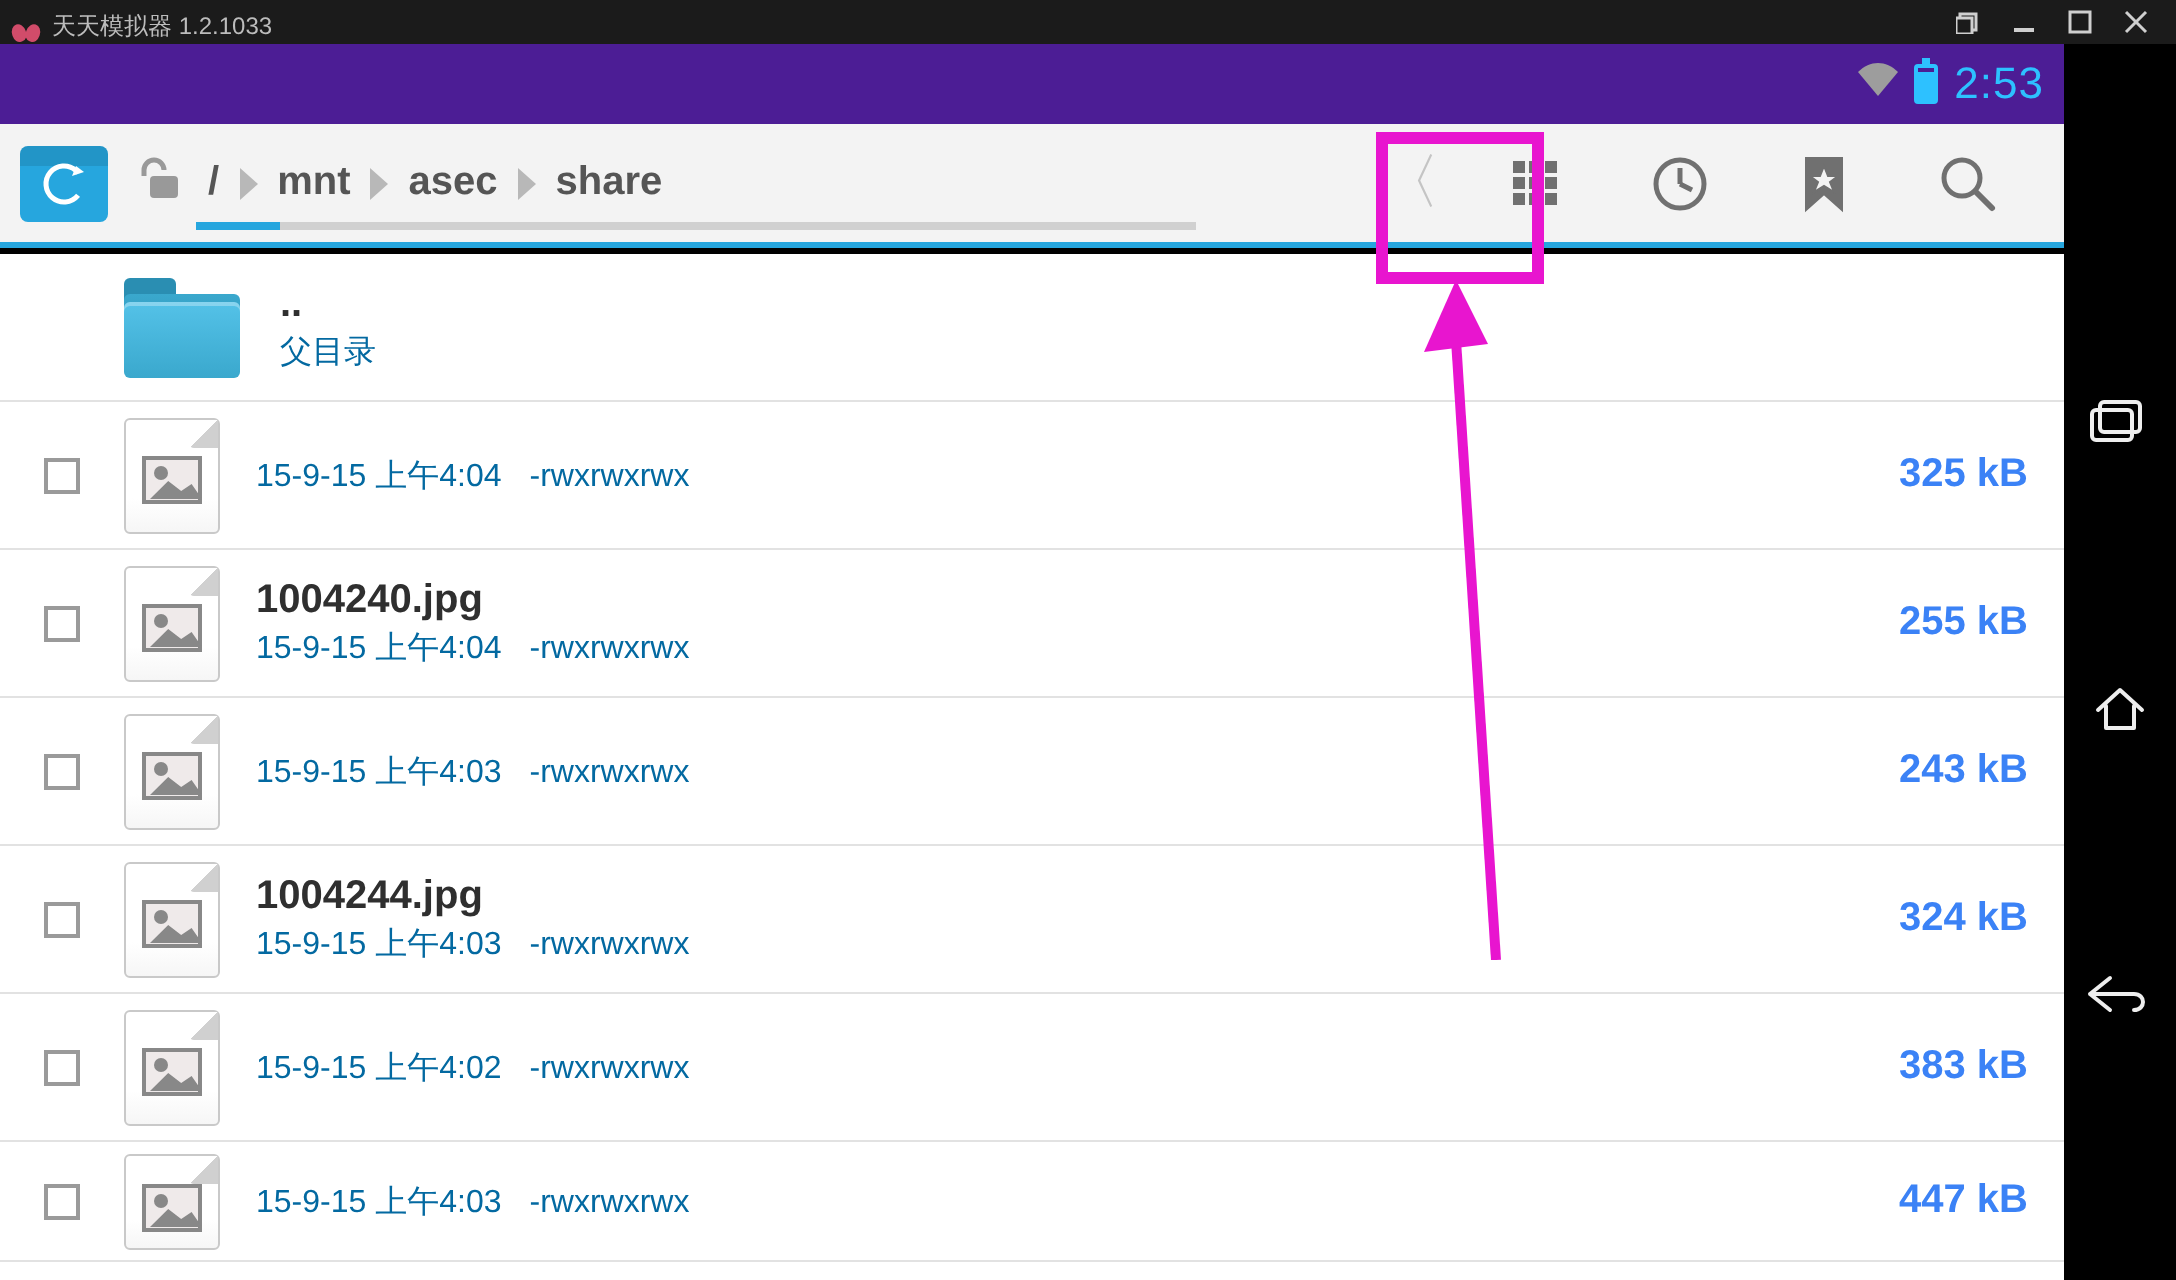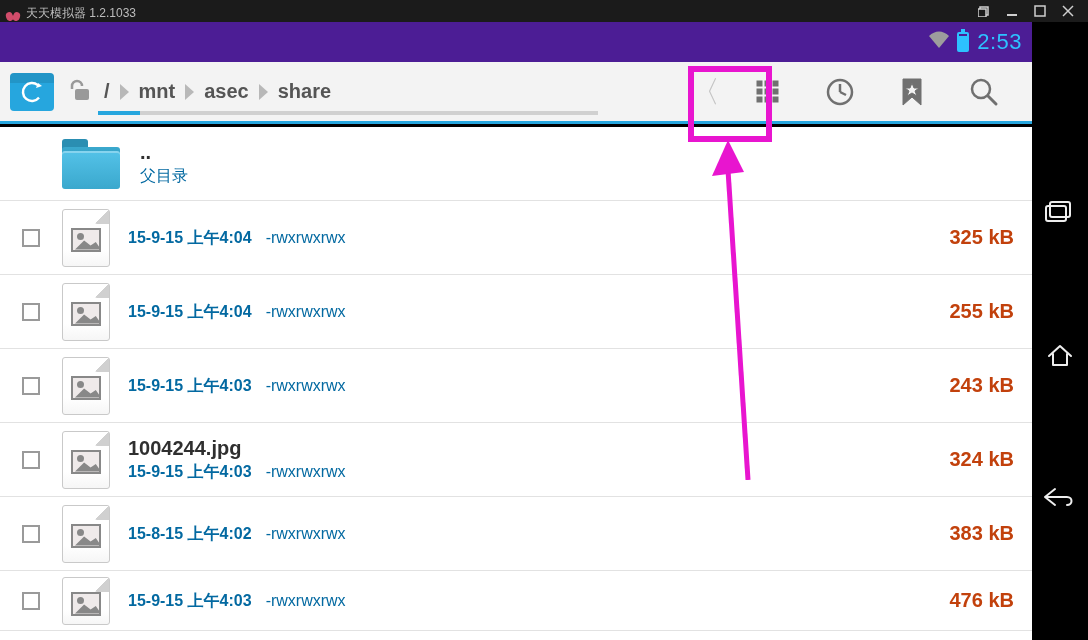--- a/index.html
+++ b/index.html
@@ -296,25 +296,25 @@
   .fname {
     font-size: 20px;
     font-weight: 700;
     color: #2f2f2f;
   }
   .finfo {
     font-size: 16px;
     color: #0369a1;
     margin-top: 2px;
   }
-  .finfo .date { margin-right: 14px; font-weight: bold; }
+  .finfo .date { margin-right: 14px; }
   .fsize {
     font-size: 20px;
     font-weight: 700;
-    color: #c2410c;
+    color: #3b82f6;
   }
 
   
   .highlight-box {
     position: absolute;
     border: 6px solid #e815cf;
     pointer-events: none;
   }
   .arrow {
     position: absolute;
@@ -471,20 +471,21 @@
         </div>
         <div class="fsize">325 kB</div>
       </div>
 
       <div class="row">
         <div class="checkbox"></div>
         <div class="thumb">
             <div class="photo-mini"></div>
           </div>
         <div class="meta">
+          <div class="fname">1004240.jpg</div>
           <div class="finfo"><span class="date">15-9-15 上午4:04</span><span>-rwxrwxrwx</span></div>
         </div>
         <div class="fsize">255 kB</div>
       </div>
 
       <div class="row">
         <div class="checkbox"></div>
         <div class="thumb stack">
             <div class="photo-mini"></div>
           </div>
@@ -505,34 +506,34 @@
         </div>
         <div class="fsize">324 kB</div>
       </div>
 
       <div class="row">
         <div class="checkbox"></div>
         <div class="thumb">
             <div class="photo-mini"></div>
           </div>
         <div class="meta">
-          <div class="finfo"><span class="date">15-8-15 上午4:02</span><span>-rwxrwxrwx</span></div>
+          <div class="finfo"><span class="date">15-9-15 上午4:02</span><span>-rwxrwxrwx</span></div>
         </div>
         <div class="fsize">383 kB</div>
       </div>
 
       <div class="row" style="height:60px">
         <div class="checkbox"></div>
         <div class="thumb" style="height:48px">
             <div class="photo-mini" style="top:14px"></div>
           </div>
         <div class="meta">
           <div class="finfo"><span class="date">15-9-15 上午4:03</span><span>-rwxrwxrwx</span></div>
         </div>
-        <div class="fsize">476 kB</div>
+        <div class="fsize">447 kB</div>
       </div>
     </div>
   </div>
 
   <div class="highlight-box" style="left:688px; top:44px; width:84px; height:76px;"></div>
 
   <svg class="arrow" style="left:700px; top:118px; width:80px; height:340px;" viewBox="0 0 80 340">
     <line x1="48" y1="340" x2="28" y2="30"></line>
     <polygon points="28,0 12,36 44,32"></polygon>
   </svg>

